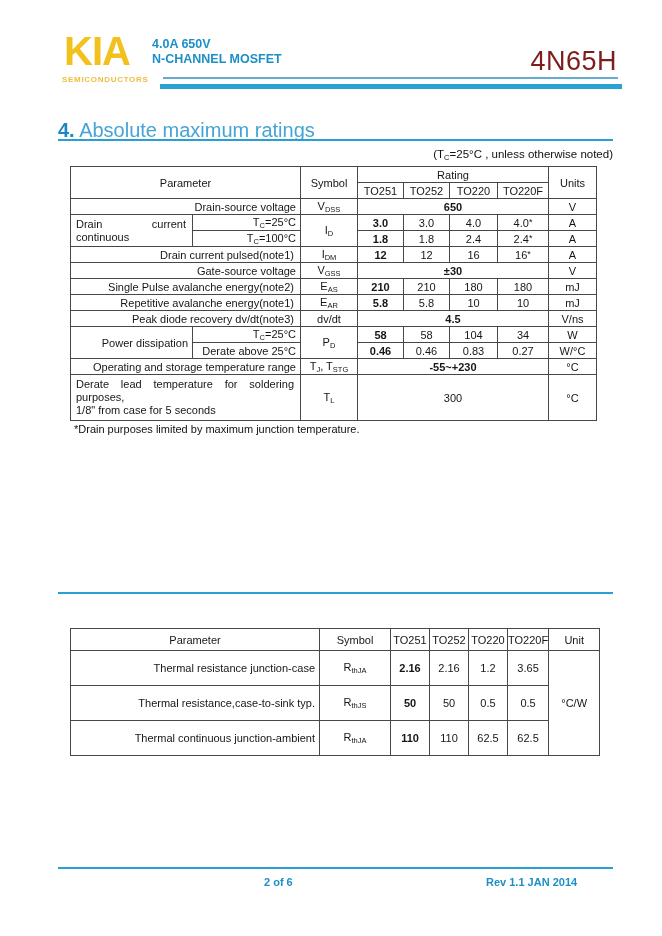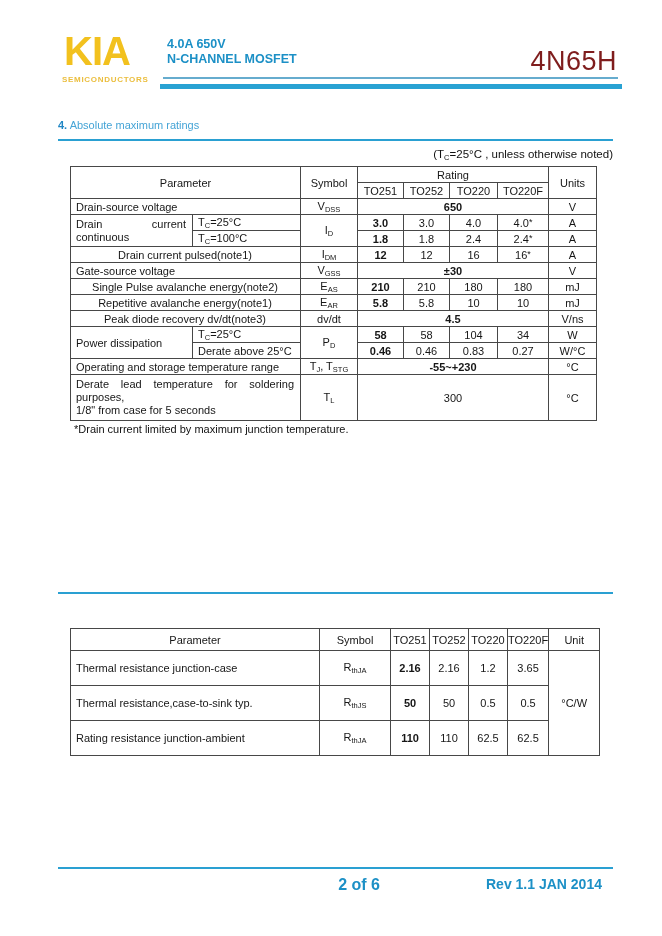--- a/index.html
+++ b/index.html
@@ -3,57 +3,57 @@
 <meta charset="utf-8">
 <style>
   html,body{margin:0;padding:0;background:#ffffff;}
   #page{position:relative;width:662px;height:936px;background:#ffffff;overflow:hidden;
         font-family:Liberation Sans, sans-serif;color:#151515;}
 
   
   .logo{position:absolute;left:62px;top:31px;}
   .logo-kia{font-size:40px;line-height:40px;font-weight:700;color:#F2C11E;letter-spacing:-1px;margin-left:2px;}
   .logo-sub{font-size:8px;font-weight:700;color:#EBBE3E;letter-spacing:0.7px;margin-top:4px;}
-  .spec{position:absolute;left:167px;top:37px;font-size:12.5px;font-weight:700;color:#1C90C6;line-height:15px;}
+  .spec{position:absolute;left:152px;top:37px;font-size:12.5px;font-weight:700;color:#1C90C6;line-height:15px;}
   .partnum{position:absolute;top:46px;right:45px;font-size:27px;color:#7f1d1d;letter-spacing:0.5px;}
   .hline-thin{position:absolute;left:163px;top:77px;width:455px;height:2px;background:#66ACCE;}
   .hline-thick{position:absolute;left:160px;top:84px;width:462px;height:5px;background:#29A2D3;}
 
   
-  .sec{position:absolute;left:58px;font-size:11px;white-space:nowrap;}
+  .sec{position:absolute;left:58px;font-size:20px;white-space:nowrap;}
   .sec-num{font-weight:700;color:#1F86C5;}
   .sec-title{color:#45A4D6;}
   .sec-line{position:absolute;left:58px;width:555px;height:2px;background:#2AA0D2;}
 
   .cond-note{position:absolute;right:49px;top:148px;font-size:11.5px;color:#111;}
 
   
   table{border-collapse:collapse;table-layout:fixed;}
   td,th{border:1px solid #474747;font-size:11px;font-weight:400;color:#161616;
         padding:0;text-align:center;vertical-align:middle;overflow:hidden;}
   sub{font-size:7.5px;vertical-align:-2px;}
   sup{font-size:9px;vertical-align:2px;}
   .b{font-weight:700;}
-  .t-left{text-align:left;padding-left:5px;padding-right:4px;}
-  .t-note{display:flex;justify-content:center;align-items:center;padding:0 6px 0 5px;}
+  .t-left{text-align:right;padding-left:5px;padding-right:4px;}
+  .t-note{display:flex;justify-content:flex-end;align-items:center;padding:0 6px 0 5px;}
   .just{text-align:justify;padding:1px 6px 1px 5px;line-height:13px;}
   #t1{position:absolute;left:70px;top:166px;}
   #t1 tr{height:16px;}
   #t1 tr.tall{height:46px;}
   #t2{position:absolute;left:70px;top:628px;}
   #t2 tr{height:35px;}
   #t2 tr.hrow{height:22px;}
 
   .footnote{position:absolute;left:74px;top:423px;font-size:11px;color:#111;}
 
   
   .footer-line{position:absolute;left:58px;top:867px;width:555px;height:2px;background:#2AA0D2;}
-  .footer-page{position:absolute;left:290px;top:876px;width:90px;text-align:right;
-               font-size:16px;font-weight:700;color:#1C90C6;}
-  .footer-rev{position:absolute;left:486px;top:876px;font-size:14px;font-weight:700;color:#1C90C6;}
+  .footer-page{position:absolute;left:264px;top:876px;width:90px;text-align:left;
+               font-size:11px;font-weight:700;color:#1C90C6;}
+  .footer-rev{position:absolute;left:486px;top:876px;font-size:11px;font-weight:700;color:#1C90C6;}
 </style>
 </head>
 <body>
 
 <div id="page">
 
   <div class="logo">
     <div class="logo-kia">KIA</div>
     <div class="logo-sub">SEMICONDUCTORS</div>
   </div>
@@ -208,21 +208,21 @@
         <div>Derate lead temperature for soldering purposes,</div>
         <div>1/8" from case for 5 seconds</div>
       </td>
       <td>T<sub>L</sub></td>
       <td colspan="4">300</td>
       <td>°C</td>
     </tr>
   </tbody>
     </table>
 
-  <div class="footnote">*Drain current limited by maximum junction temperature.</div>
+  <div class="footnote">*Drain purposes limited by maximum junction temperature.</div>
 
   <div class="sec-line" style="top:592px;"></div>
 
   <table id="t2">
     <colgroup>
       <col style="width:249px">
         <col style="width:71px">
         <col style="width:39px">
         <col style="width:39px">
       <col style="width:39px">
@@ -250,21 +250,21 @@
     </tr>
     <tr>
       <td class="t-left">Thermal resistance,case-to-sink typ.</td>
       <td>R<sub>thJS</sub></td>
       <td class="b">50</td>
       <td>50</td>
       <td>0.5</td>
       <td>0.5</td>
     </tr>
     <tr>
-      <td class="t-left">Rating resistance junction-ambient</td>
+      <td class="t-left">Thermal continuous junction-ambient</td>
       <td>R<sub>thJA</sub></td>
       <td class="b">110</td>
       <td>110</td>
       <td>62.5</td>
       <td>62.5</td>
     </tr>
   </tbody>
     </table>
 
   <div class="footer-line"></div>

